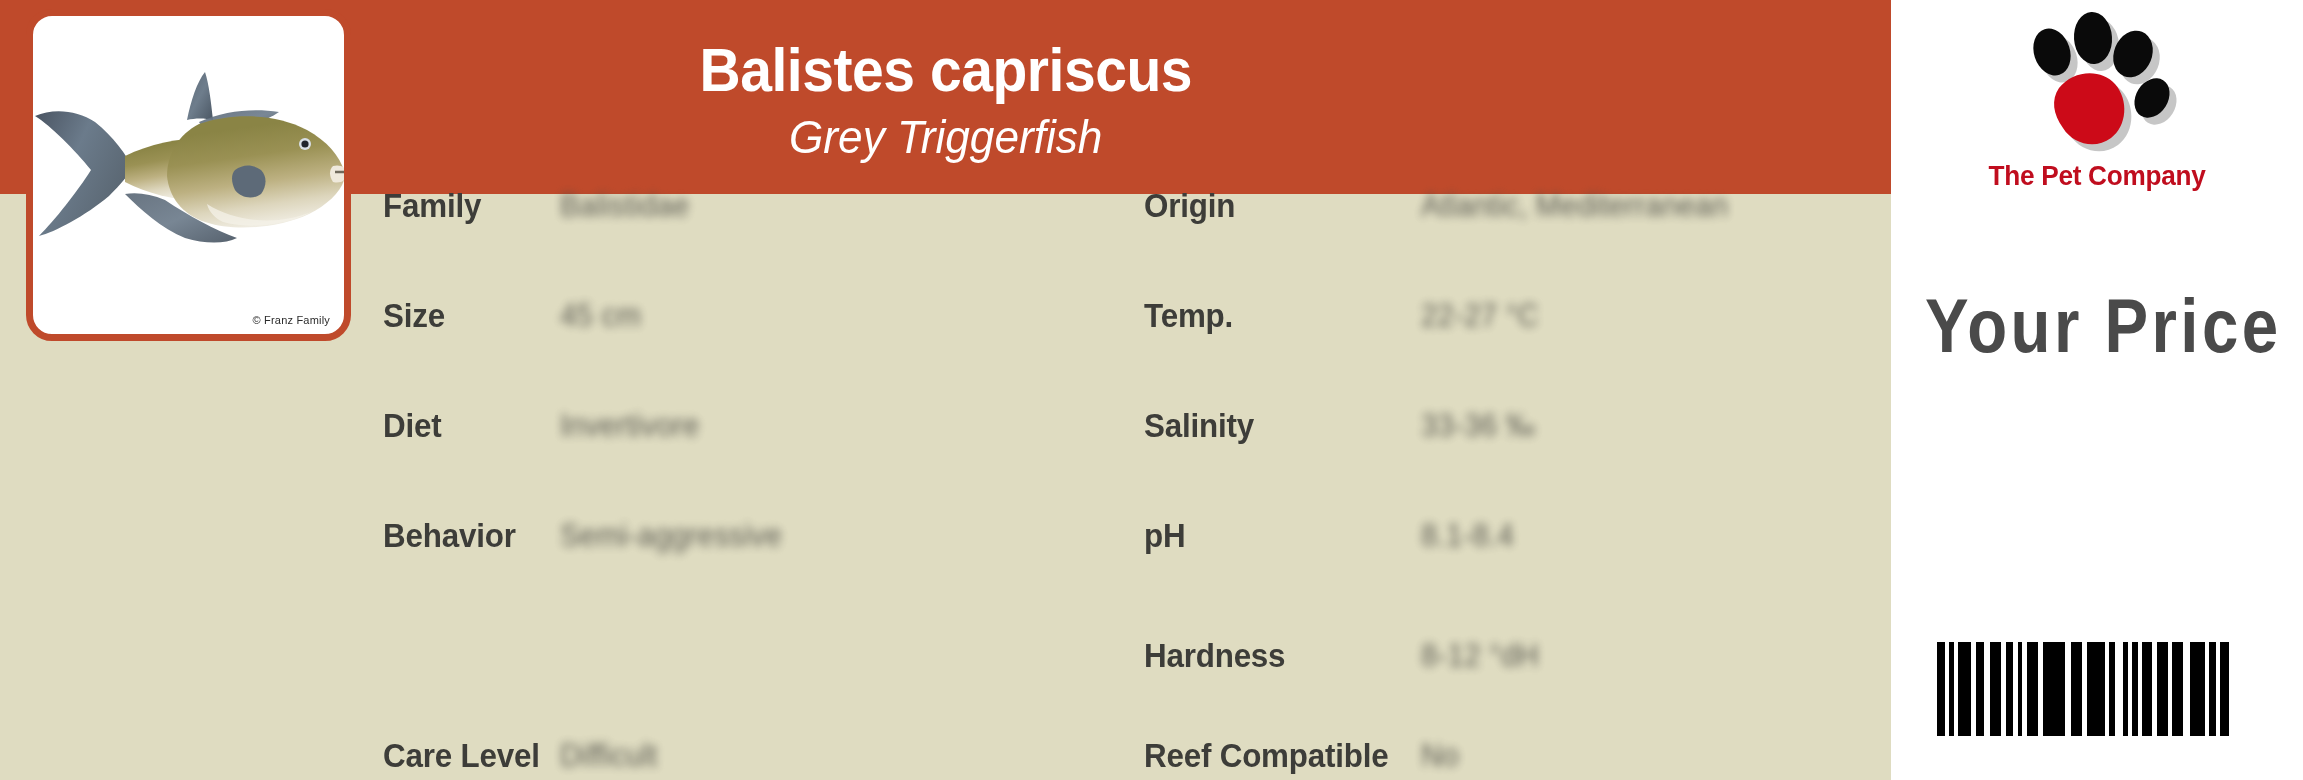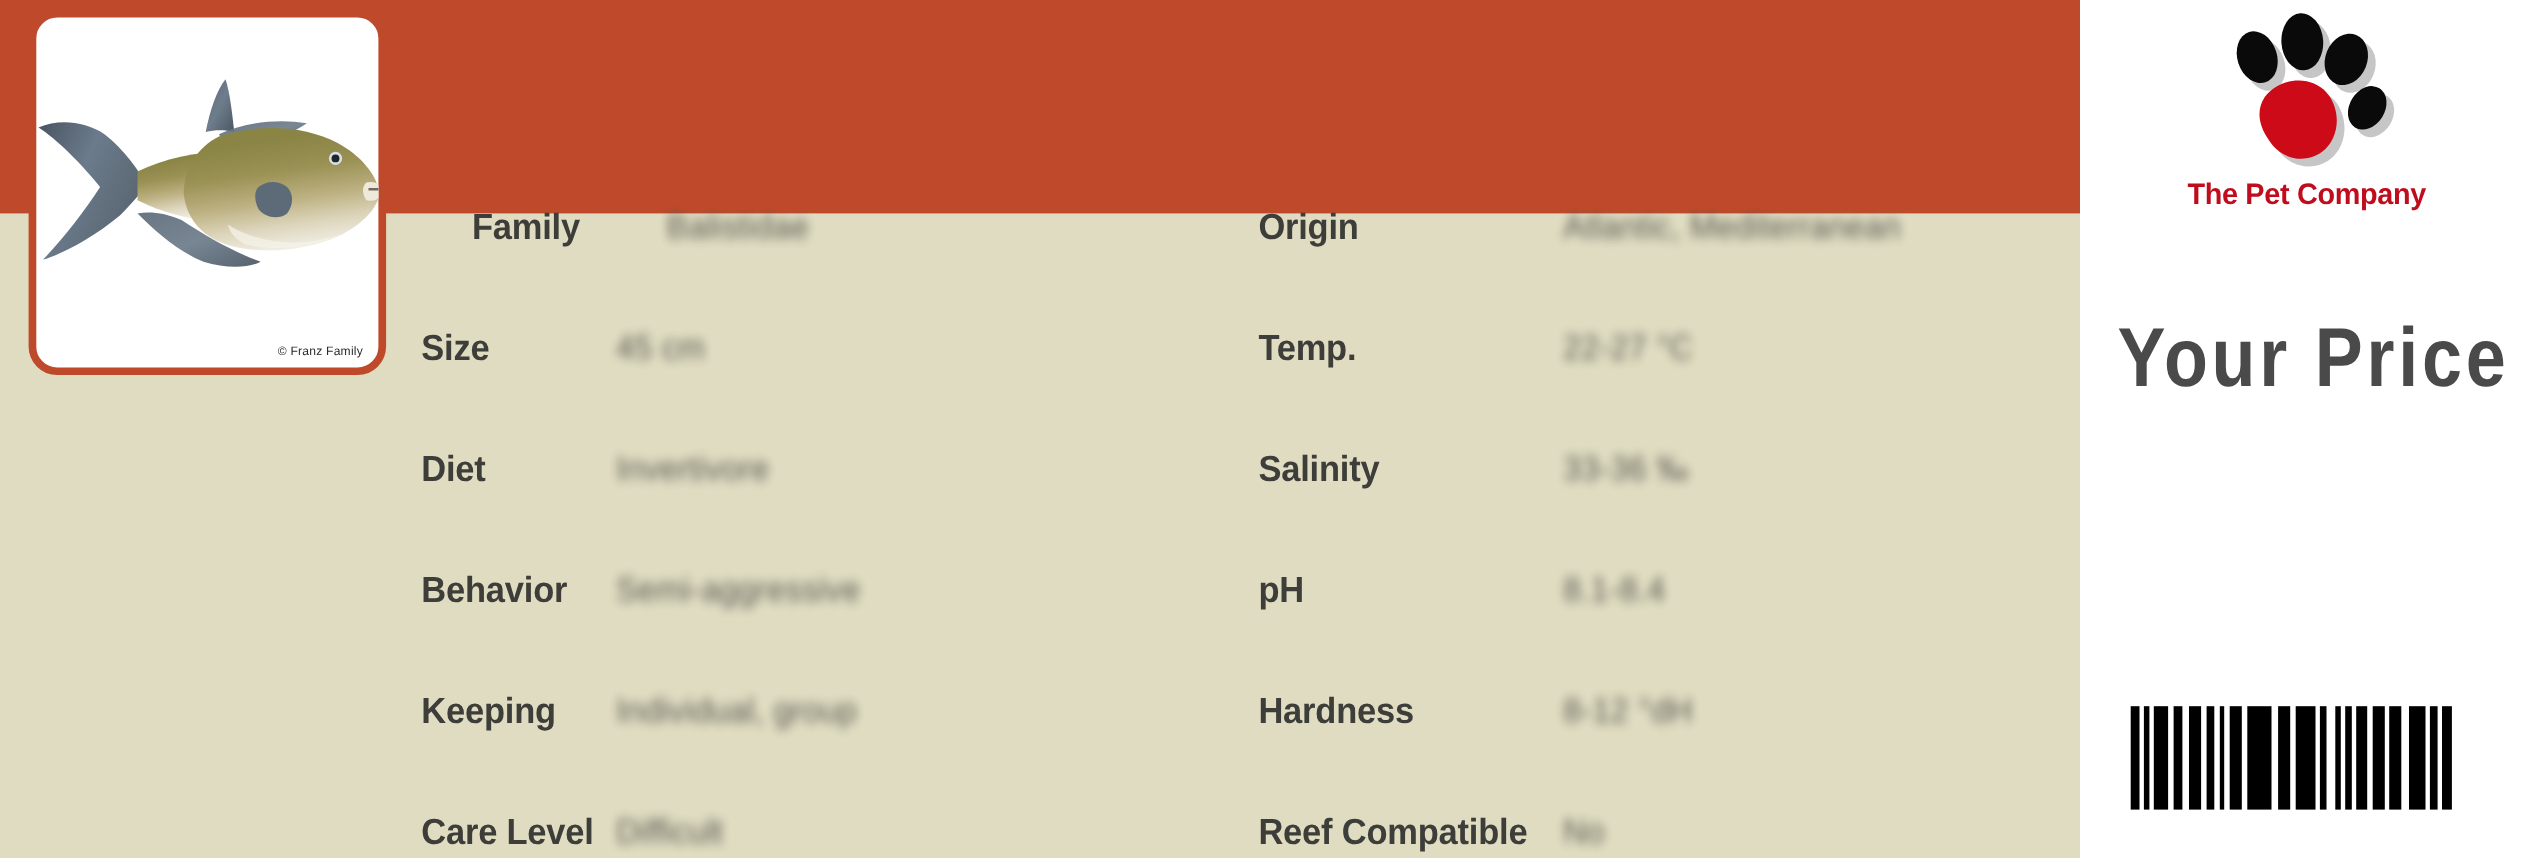--- a/index.html
+++ b/index.html
@@ -204,20 +204,24 @@
   .bc-gap{ background:transparent; height:94px; }
 </style>
 </head>
 <body>
 
 <div id="label-root">
 
   <div class="main-panel">
 
     <div class="header-band"></div>
+    <div class="header-text">
+      <div class="sci-name">Balistes capriscus</div>
+      <div class="common-name">Grey Triggerfish</div>
+    </div>
 
     <div class="photo-card">
       <div class="photo-inner">
         <svg class="fish-svg" viewBox="0 0 320 215">
           <defs>
             <linearGradient id="bodyGrad" x1="0.35" y1="0.12" x2="0.55" y2="1">
               <stop offset="0%" stop-color="#8a8445"></stop>
               <stop offset="28%" stop-color="#9a9154"></stop>
               <stop offset="55%" stop-color="#bdb182"></stop>
               <stop offset="78%" stop-color="#ddd6bd"></stop>
@@ -256,39 +260,35 @@
 
           <circle cx="276" cy="80" r="6" fill="#d8dfe6"></circle>
           <circle cx="276" cy="80" r="3.6" fill="#20242c"></circle>
         </svg>
       </div>
       <div class="photo-credit">© Franz Family</div>
     </div>
 
     <div class="spec-cols">
       <div class="spec-col left" id="col-left">
-          <div class="spec-row" style="top: -18px; margin-left: 46px;">
+          <div class="spec-row" style="top: -18px;">
             <span class="spec-label">Family</span>
             <span class="spec-value">Balistidae</span>
           </div>
           <div class="spec-row" style="top: 92px;">
             <span class="spec-label">Size</span>
             <span class="spec-value">45 cm</span>
           </div>
           <div class="spec-row" style="top: 202px;">
             <span class="spec-label">Diet</span>
             <span class="spec-value">Invertivore</span>
           </div>
           <div class="spec-row" style="top: 312px; align-items: center;">
             <span class="spec-label">Behavior</span>
             <span class="spec-value">Semi-aggressive</span>
-          </div>
-          <div class="spec-row" style="top: 422px;">
-            <span class="spec-label">Keeping</span>
-            <span class="spec-value">Individual, group</span>
           </div>
           <div class="spec-row" style="top: 532px;">
             <span class="spec-label">Care Level</span>
             <span class="spec-value">Difficult</span>
           </div>
         </div>
       <div class="spec-col right" id="col-right">
           <div class="spec-row" style="top: -18px;">
             <span class="spec-label">Origin</span>
             <span class="spec-value">Atlantic, Mediterranean</span>
@@ -298,21 +298,21 @@
             <span class="spec-value">22-27 °C</span>
           </div>
           <div class="spec-row" style="top: 202px; align-items: center;">
             <span class="spec-label">Salinity</span>
             <span class="spec-value">33-36 ‰</span>
           </div>
           <div class="spec-row" style="top: 312px;">
             <span class="spec-label">pH</span>
             <span class="spec-value">8.1-8.4</span>
           </div>
-          <div class="spec-row" style="top: 422px; text-align: center;">
+          <div class="spec-row" style="top: 432px; text-align: center;">
             <span class="spec-label">Hardness</span>
             <span class="spec-value">8-12 °dH</span>
           </div>
           <div class="spec-row" style="top: 532px;">
             <span class="spec-label">Reef Compatible</span>
             <span class="spec-value">No</span>
           </div>
         </div>
     </div>
   </div>

